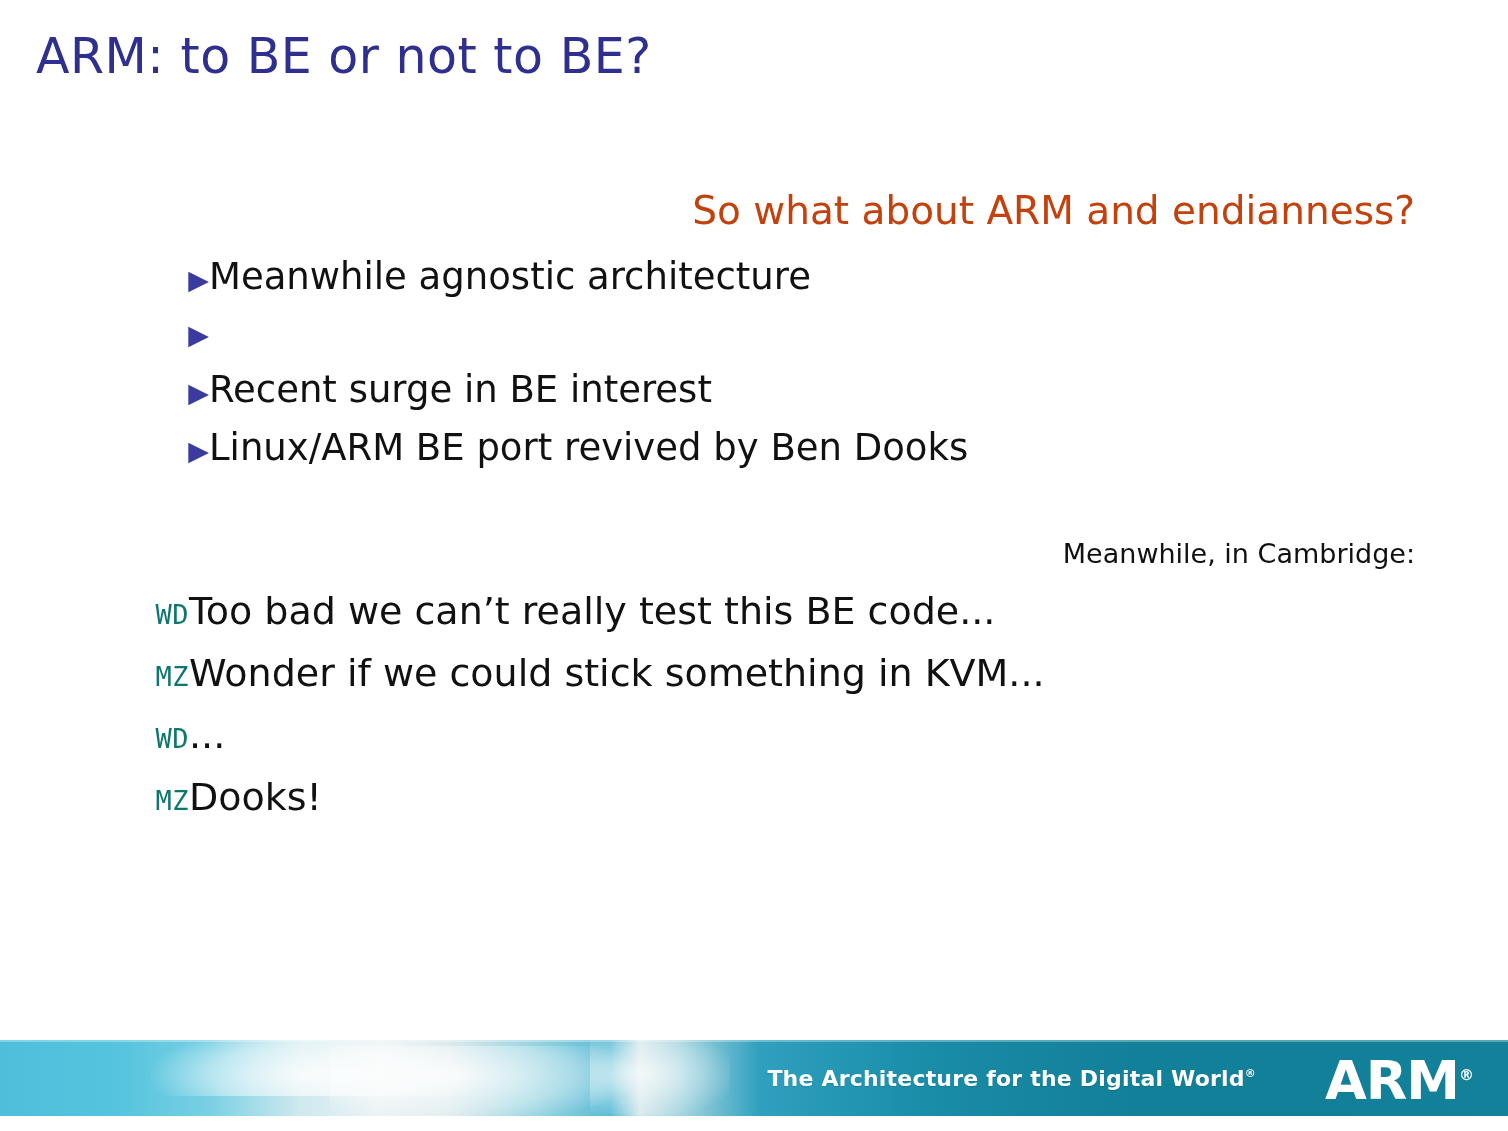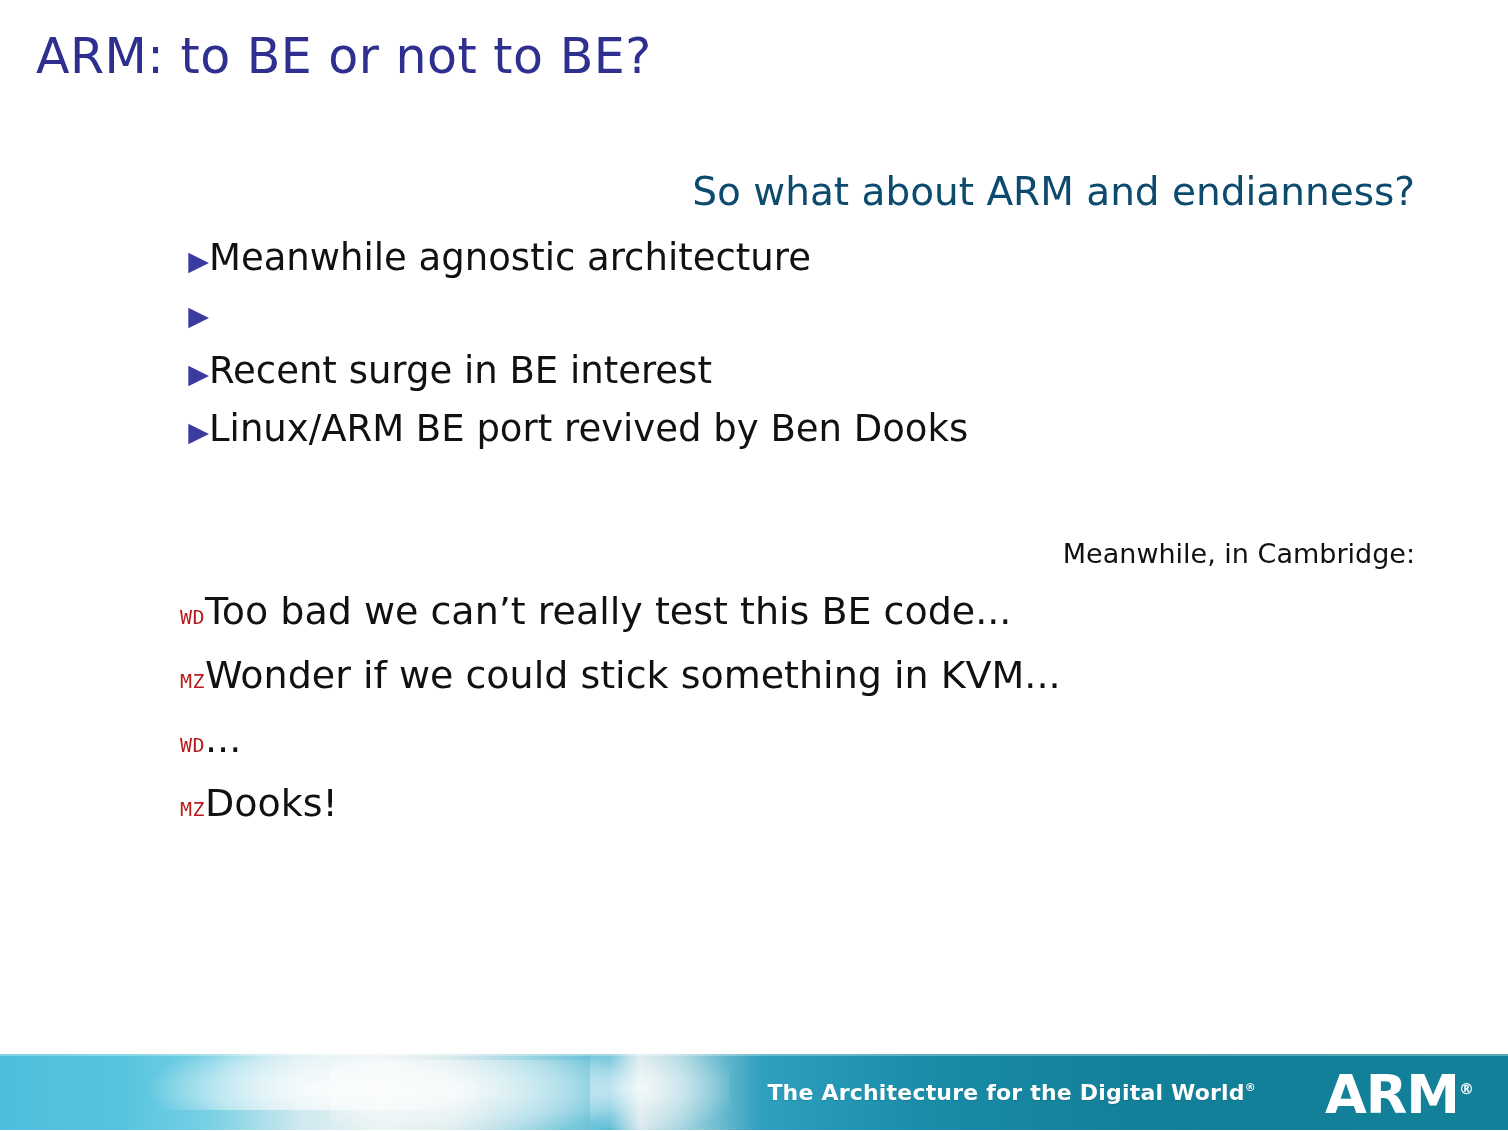--- a/index.html
+++ b/index.html
@@ -41,22 +41,23 @@
     position: absolute;
     left: 115px;
     top: 168px;
     width: 1300px;
   }
 
   .lead-line {
     font-family: "DejaVu Sans", sans-serif;
     font-size: 39px;
     line-height: 48px;
-    color: #0c4a6e;
-    white-space: nowrap;
+    color: #c2410c;
+    white-space: nowrap;
+    margin-top: 19px;
   }
 
   .bullet-list {
     margin: 14px 0 0 0;
     padding: 0;
     list-style: none;
   }
 
   .bullet-item {
     display: flex;
@@ -108,40 +109,40 @@
     display: flex;
     align-items: baseline;
     line-height: 58px;
     white-space: nowrap;
   }
 
   .dialogue-speaker {
     display: inline-block;
     flex: 0 0 auto;
     width: 72px;
-    margin-left: 18px;
+    margin-left: 2px;
     font-family: "DejaVu Sans Mono", monospace;
-    font-size: 20px;
-    color: #b91c1c;
+    font-size: 27px;
+    color: #0f766e;
     letter-spacing: 0.5px;
   }
 
   .dialogue-text {
     display: inline-block;
     font-family: "DejaVu Sans", sans-serif;
     font-size: 38px;
     color: #111111;
   }
 
   
   .footer {
     position: absolute;
     left: 0;
     right: 0;
-    bottom: 1px;
+    bottom: 15px;
     height: 76px;
     overflow: hidden;
     background: #1a8faa;
   }
 
   .footer-sky {
     position: absolute;
     inset: 0;
     background:
       linear-gradient(90deg,

